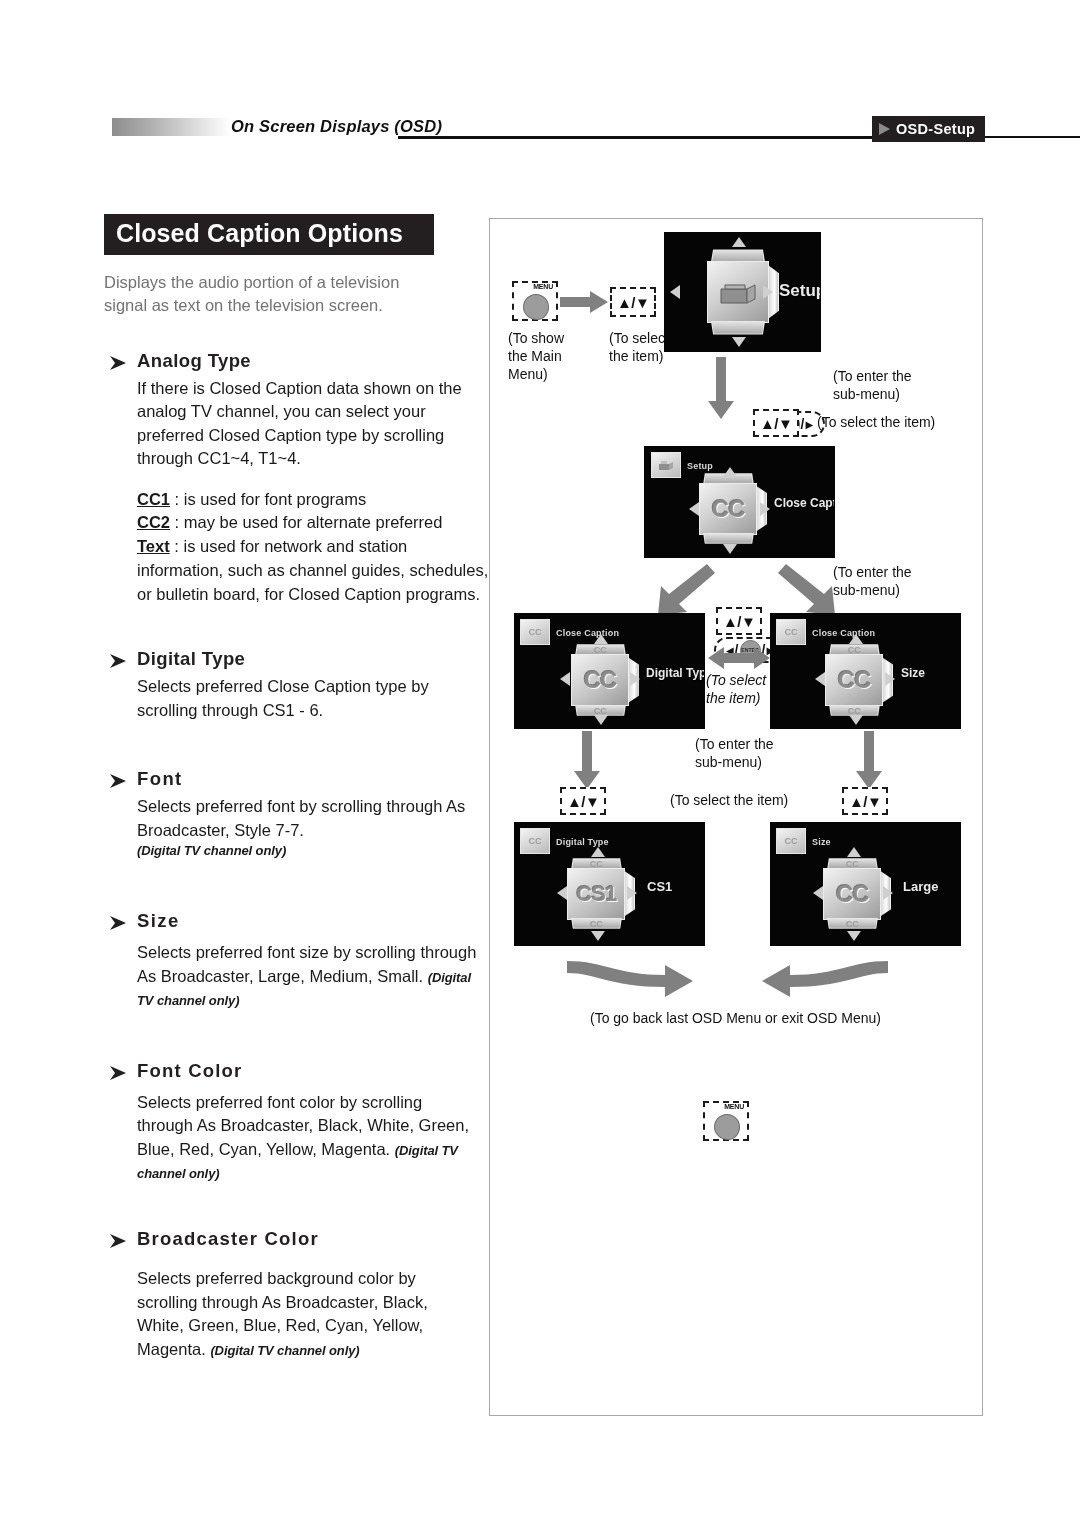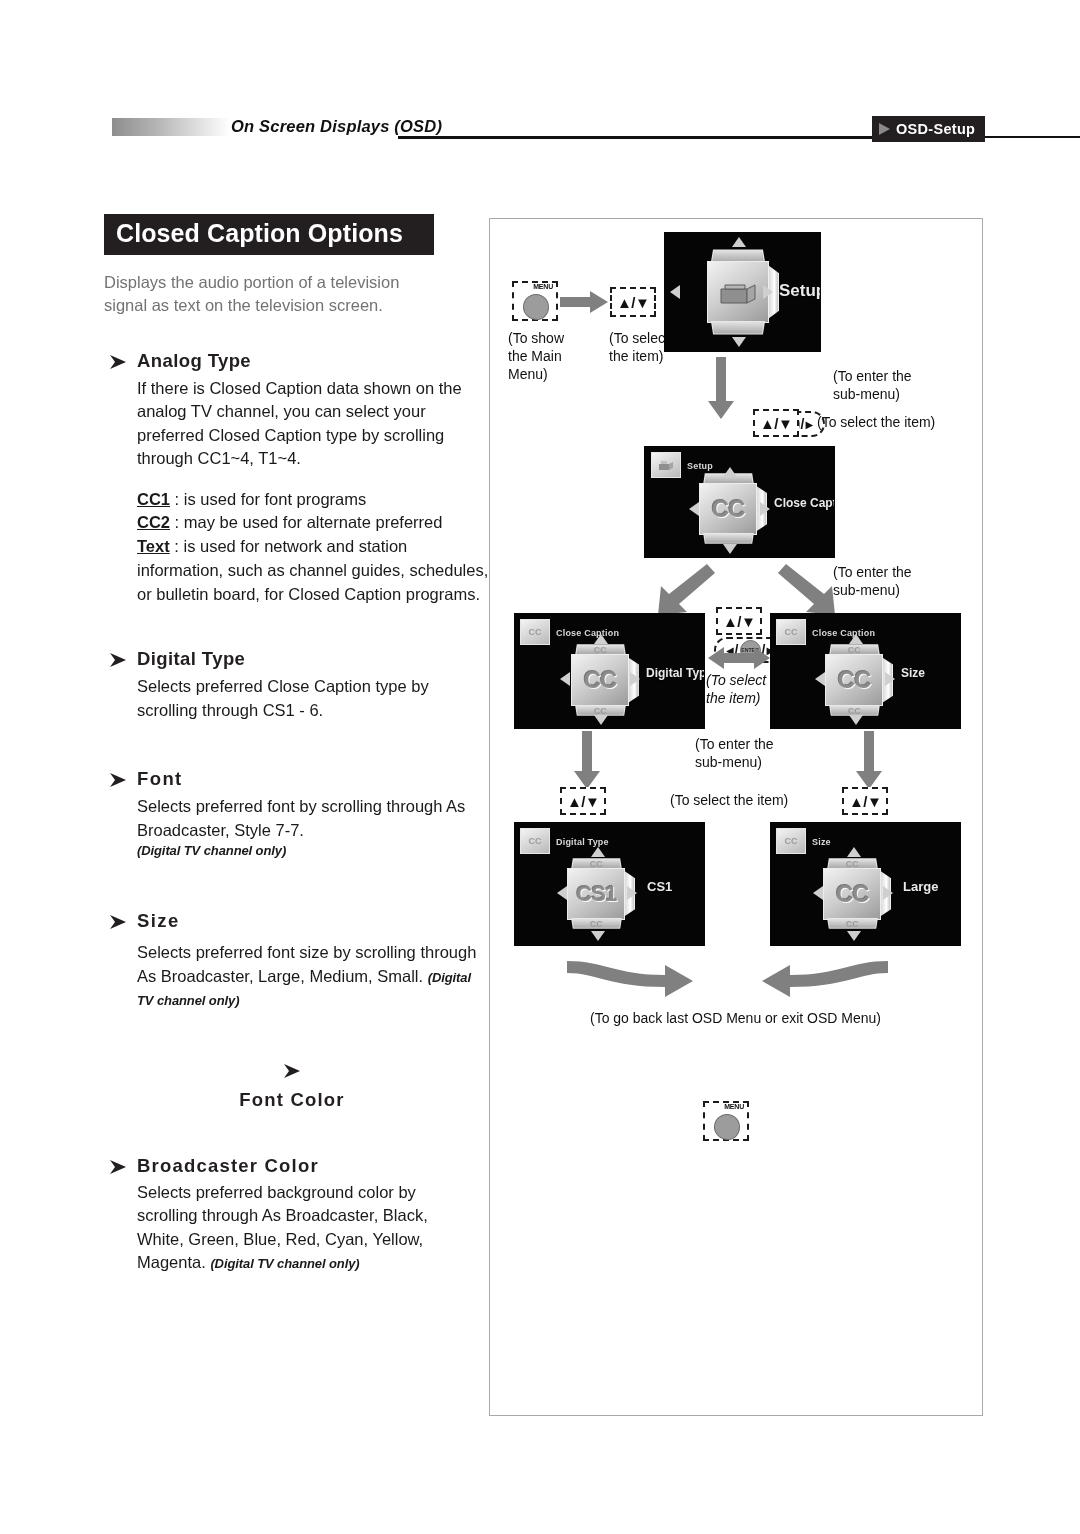--- a/index.html
+++ b/index.html
@@ -50,21 +50,21 @@
     font-size:25px;font-weight:bold;letter-spacing:.1px;
     padding:5px 14px 7px 12px;
     display:inline-block;
     width:330px;box-sizing:border-box;
   }
   .intro{
     margin-top:16px;font-size:16.5px;line-height:1.42;color:#737373;width:340px;
   }
   .sec{margin-top:26px;position:relative;}
   .sec-head{
-    display:flex;align-items:center;gap:9px;
+    display:flex;align-items:flex-end;gap:9px;
     font-size:18.5px;font-weight:bold;letter-spacing:.4px;color:#231f20;
     margin-left:4px;
   }
   .arrow-glyph{
     display:inline-block;width:20px;height:20px;flex:none;position:relative;top:1px;
   }
   .sec-body{
     margin-left:33px;margin-top:5px;font-size:16.5px;line-height:1.42;width:340px;
   }
   .sec-body .note{
@@ -257,41 +257,45 @@
         <span>Size</span>
       </div>
       <div class="sec-body" style="margin-top:9px;">
         <span>Selects preferred font size by scrolling through As Broadcaster, Large, Medium, Small.</span>
         <span class="note">(Digital TV channel only)</span>
       </div>
     </div>
 
     
     <div class="sec" style="margin-top:48px;">
-      <div class="sec-head" style="letter-spacing:1.2px;flex-direction:column;">
+      <div class="sec-head" style="letter-spacing:1.2px;">
         <span class="arrow-glyph">
           <svg width="20" height="20" viewBox="0 0 20 20">
               <path d="M2 3 L18 10 L2 17 L7 10 Z" fill="#231f20"></path>
             </svg>
         </span>
         <span>Font Color</span>
+      </div>
+      <div class="sec-body" style="margin-top:9px;">
+        <span>Selects preferred font color by scrolling through As Broadcaster, Black, White, Green, Blue, Red, Cyan, Yellow, Magenta.</span>
+        <span class="note">(Digital TV channel only)</span>
       </div>
     </div>
 
     
     <div class="sec" style="margin-top:44px;">
       <div class="sec-head" style="letter-spacing:1.2px;">
         <span class="arrow-glyph">
           <svg width="20" height="20" viewBox="0 0 20 20">
               <path d="M2 3 L18 10 L2 17 L7 10 Z" fill="#231f20"></path>
             </svg>
         </span>
         <span>Broadcaster Color</span>
       </div>
-      <div class="sec-body" style="margin-top:4px;">
+      <div class="sec-body" style="margin-top:17px;">
         <span>Selects preferred background color by scrolling through As Broadcaster, Black, White, Green, Blue, Red, Cyan, Yellow, Magenta.</span>
         <span class="note">(Digital TV channel only)</span>
       </div>
     </div>
 
   </div>
 
   <div class="panel">
    <div class="panel-inner">
 

